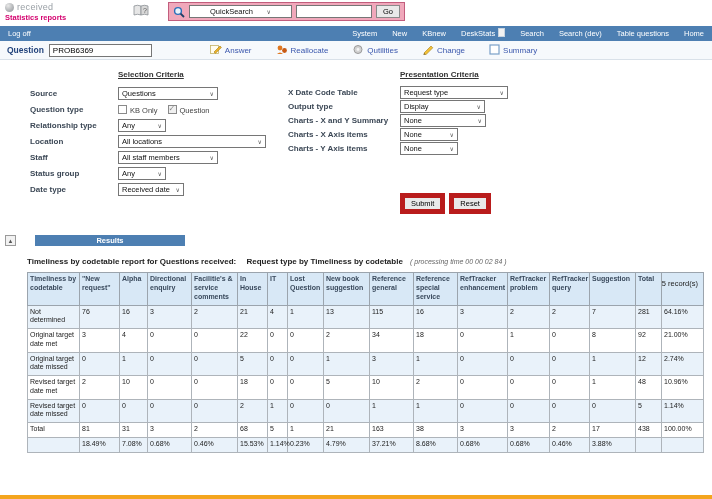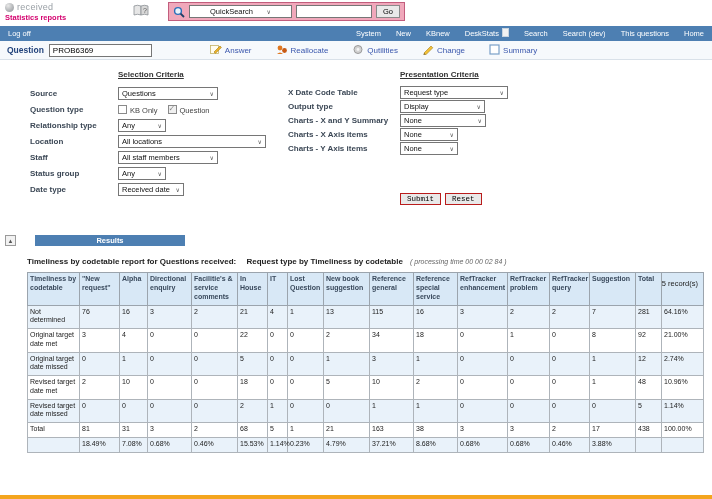--- a/index.html
+++ b/index.html
@@ -46,21 +46,21 @@
   .frow { display:flex; align-items:center; height:16px; }
   .right-col .frow { height:14px; }
   .frow .flabel { width:88px; font-size:8px; font-weight:bold; color:#3c4856; flex-shrink:0; }
   .right-col .flabel { width:112px; }
   .select { height:13px; background:#fff; border:1px solid #767676; font-size:7.5px; display:flex; align-items:center; justify-content:space-between; padding:0 3px; color:#111; cursor:pointer; }
   .cbgroup { display:flex; align-items:center; gap:10px; font-size:7.5px; color:#444; }
   .cb { width:9px; height:9px; border:1px solid #8a8a8a; background:#fff; display:inline-block; margin-right:3px; position:relative; top:1px; }
   .cb.checked { background:#f0f0f0; }
   .cb.checked:after { content:"✓"; position:absolute; left:0px; top:-2px; font-size:8px; color:#8a8a8a; }
   .submit-row { position:absolute; left:400px; top:133px; display:flex; gap:4px; }
-  .btn { font-size:7.5px; padding:1px 6px; background:#e9e9e9; border:1px solid #b91c1c; font-family:Liberation Mono, monospace; cursor:pointer; }
+  .btn { font-size:7.5px; padding:1px 6px; background:#e9e9e9; border:5px solid #b91c1c; font-family:Liberation Sans, sans-serif; cursor:pointer; }
 
   
   .results-body { position:relative; padding:0 8px 0 27px; }
   .report-title { margin-top:10px; font-size:8px; color:#222; width:610px; line-height:1.3; }
   .rt-b { font-weight:bold; }
   .rt-gap { margin-left:8px; }
   .rt-i { font-style:italic; color:#666; font-size:7px; margin-left:5px; }
   .record-count { position:absolute; right:14px; top:22px; font-size:7.5px; color:#222; }
 
   table.results { border-collapse:collapse; table-layout:fixed; width:676px; margin-top:5px; font-size:7px; }
@@ -124,21 +124,21 @@
               <rect x="0.5" y="0.5" width="6" height="8" fill="#f2f2f2" stroke="#c8d4e0"></rect>
             </svg></span>
         </span>
         <span class="nav-item">
           <span>Search</span>
         </span>
         <span class="nav-item">
           <span>Search (dev)</span>
         </span>
         <span class="nav-item">
-          <span>This questions</span>
+          <span>Table questions</span>
         </span>
         <span class="nav-item">
           <span>Home</span>
         </span>
       </div>
   </div>
 
   <div class="toolbar">
     <span class="q-label">Question</span>
     <input class="q-input" type="text" value="PROB6369" style="">

